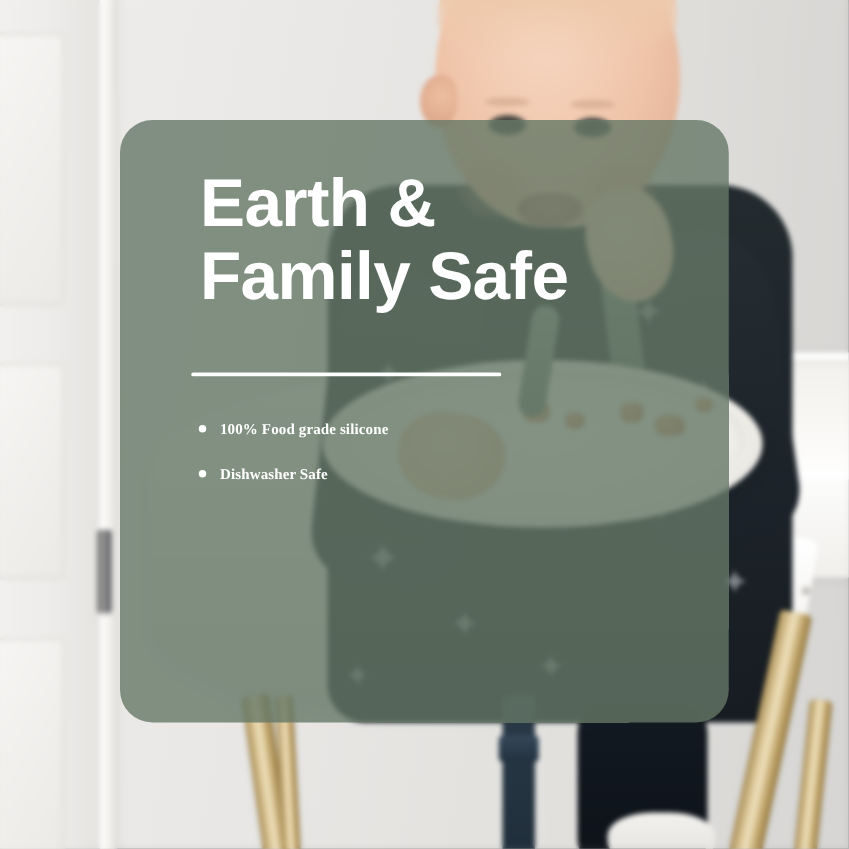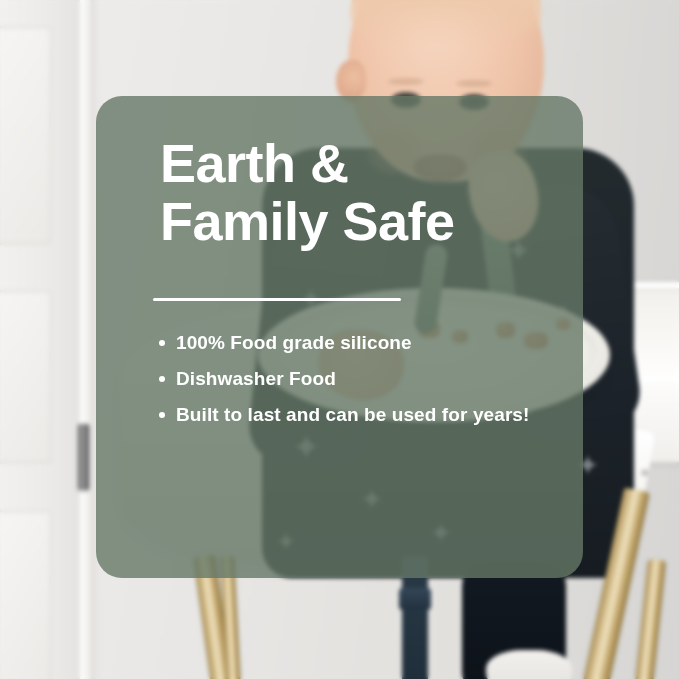--- a/index.html
+++ b/index.html
@@ -385,25 +385,26 @@
     left: 58px;
     top: 229px;
     width: 404px;
     margin: 0;
     padding: 0;
     list-style: none;
   }
   .bullets li {
     position: relative;
     color: #ffffff;
-    font-size: 19px;
+    font-size: 12px;
     font-weight: 700;
     line-height: 36px;
     padding-left: 22px;
     letter-spacing: 0.1px;
+    font-family: Liberation Serif, serif;
   }
   .bullets li::before {
     content: "";
     position: absolute;
     left: 5px;
     top: 15px;
     width: 6px;
     height: 6px;
     border-radius: 50%;
     background: #ffffff;
@@ -489,18 +490,17 @@
   </div>
 
   <div class="card">
     <div class="headline">Earth &amp;
 Family Safe</div>
 
     <div class="divider"></div>
 
     <ul class="bullets">
       <li>100% Food grade silicone</li>
-      <li>Dishwasher Food</li>
-      <li>Built to last and can be used for years!</li>
+      <li>Dishwasher Safe</li>
     </ul>
   </div>
 
 </div>
 
 </body></html>

